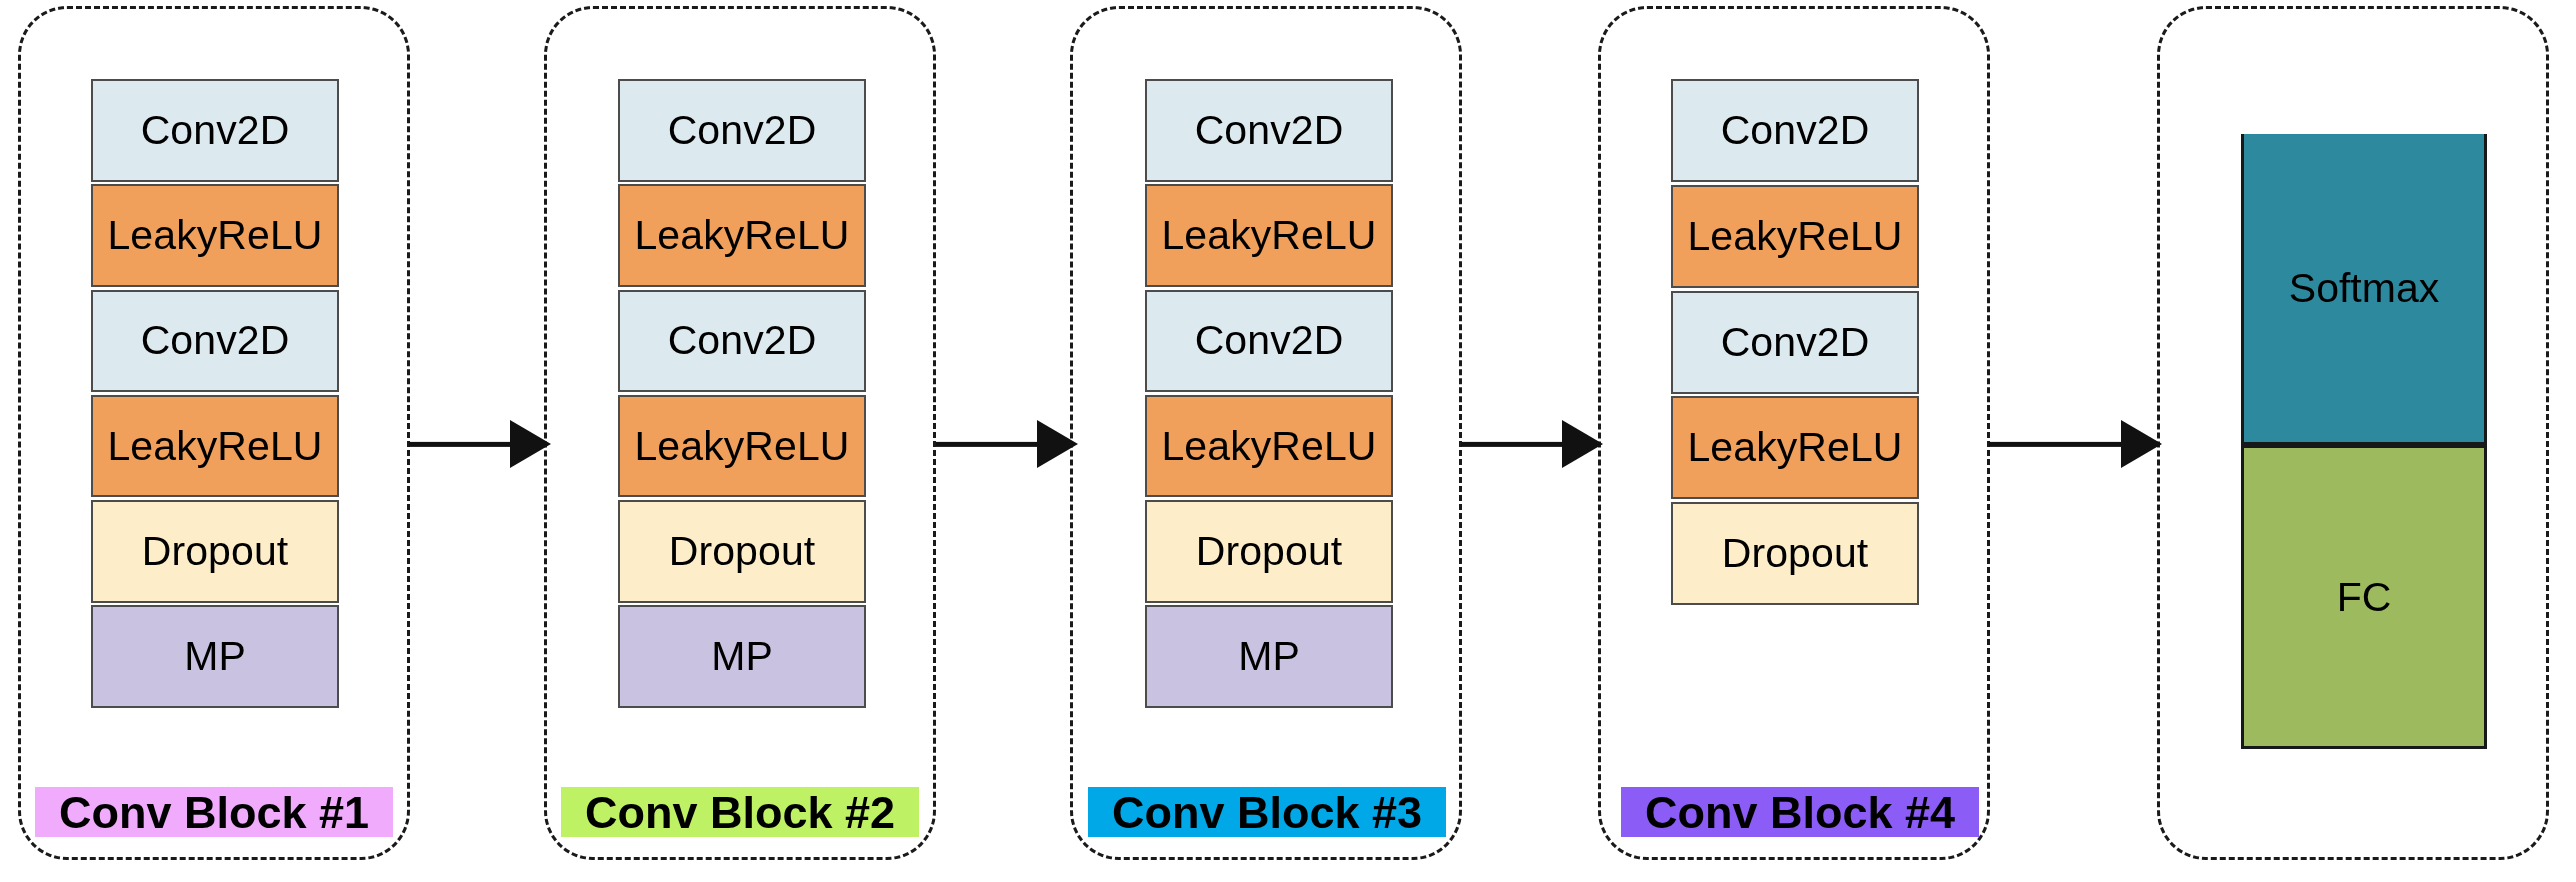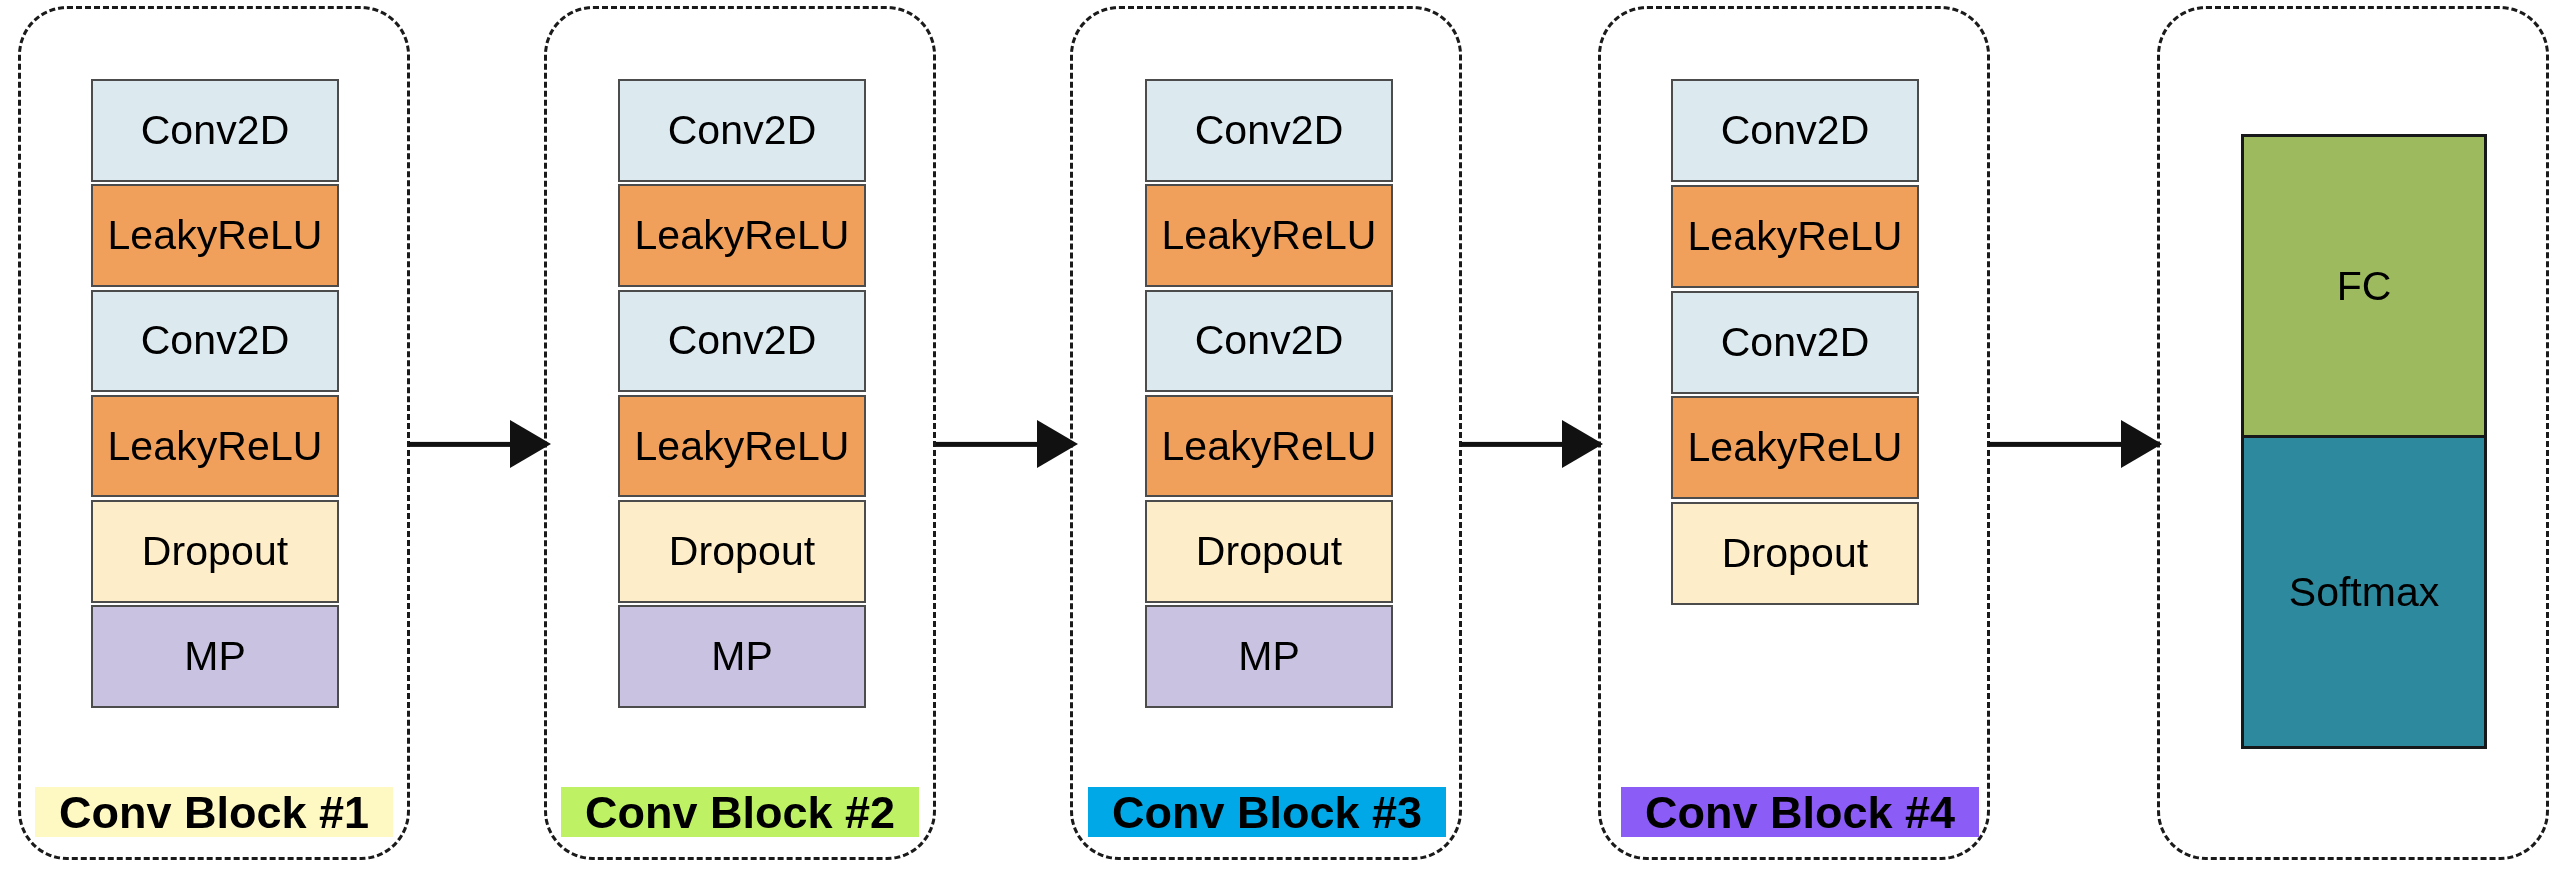--- a/index.html
+++ b/index.html
@@ -121,21 +121,21 @@
 <div id="diagram">
     <div class="block-container" style="left: 17.5px; top: 5.6px; width: 392px; height: 854px;"></div>
     <div class="layer-stack" style="left: 91px; top: 79px; width: 248px; height: 629px;">
       <div class="layer-box" style="background: rgb(220, 234, 240); height: 103px;">Conv2D</div>
       <div class="layer-box" style="background: rgb(240, 160, 90); height: 103px;">LeakyReLU</div>
       <div class="layer-box" style="background: rgb(220, 234, 240); height: 103px;">Conv2D</div>
       <div class="layer-box" style="background: rgb(240, 160, 90); height: 103px;">LeakyReLU</div>
       <div class="layer-box" style="background: rgb(253, 238, 201); height: 103px;">Dropout</div>
       <div class="layer-box" style="background: rgb(201, 194, 224); height: 103px;">MP</div>
     </div>
-    <div class="block-label" style="left: 35px; top: 787px; width: 358px; height: 50px; background: #fef9c3;">Conv Block #1</div>
+    <div class="block-label" style="left: 35px; top: 787px; width: 358px; height: 50px; background: #f0abfc;">Conv Block #1</div>
     <div class="block-container" style="left: 544px; top: 5.6px; width: 392px; height: 854px;"></div>
     <div class="layer-stack" style="left: 618px; top: 79px; width: 248px; height: 629px;">
       <div class="layer-box" style="background: rgb(220, 234, 240); height: 103px;">Conv2D</div>
       <div class="layer-box" style="background: rgb(240, 160, 90); height: 103px;">LeakyReLU</div>
       <div class="layer-box" style="background: rgb(220, 234, 240); height: 103px;">Conv2D</div>
       <div class="layer-box" style="background: rgb(240, 160, 90); height: 103px;">LeakyReLU</div>
       <div class="layer-box" style="background: rgb(253, 238, 201); height: 103px;">Dropout</div>
       <div class="layer-box" style="background: rgb(201, 194, 224); height: 103px;">MP</div>
     </div>
     <div class="block-label" style="left: 561px; top: 787px; width: 358px; height: 50px; background: #bef264;">Conv Block #2</div>
@@ -153,22 +153,22 @@
     <div class="layer-stack" style="left: 1671px; top: 79px; width: 248px; height: 629px;">
       <div class="layer-box" style="background: rgb(220, 234, 240); height: 103px;">Conv2D</div>
       <div class="layer-box" style="background: rgb(240, 160, 90); height: 103px;">LeakyReLU</div>
       <div class="layer-box" style="background: rgb(220, 234, 240); height: 103px;">Conv2D</div>
       <div class="layer-box" style="background: rgb(240, 160, 90); height: 103px;">LeakyReLU</div>
       <div class="layer-box" style="background: rgb(253, 238, 201); height: 103px;">Dropout</div>
     </div>
     <div class="block-label" style="left: 1621px; top: 787px; width: 358px; height: 50px; background: #8b5cf6;">Conv Block #4</div>
     <div class="block-container" style="left: 2157px; top: 5.6px; width: 392px; height: 854px;"></div>
     <div class="classifier-stack" style="left: 2241px; top: 134px; width: 246px; height: 615px;">
+      <div class="classifier-box lower" style="background: rgb(45, 138, 158); height: 311px;">Softmax</div>
       <div class="classifier-box" style="background: rgb(157, 187, 94); height: 304px;">FC</div>
-      <div class="classifier-box lower" style="background: rgb(45, 138, 158); height: 311px;">Softmax</div>
     </div>
     <div class="arrow" style="left: 409px; top: 444px; width: 140px;">
       <div class="shaft" style="width: 105px; background: rgb(17, 17, 17);"></div>
       <div class="head" style="left: 101px; border-left-color: rgb(17, 17, 17);"></div>
     </div>
     <div class="arrow" style="left: 936px; top: 444px; width: 140px;">
       <div class="shaft" style="width: 105px; background: rgb(17, 17, 17);"></div>
       <div class="head" style="left: 101px; border-left-color: rgb(17, 17, 17);"></div>
     </div>
     <div class="arrow" style="left: 1461px; top: 444px; width: 140px;">

